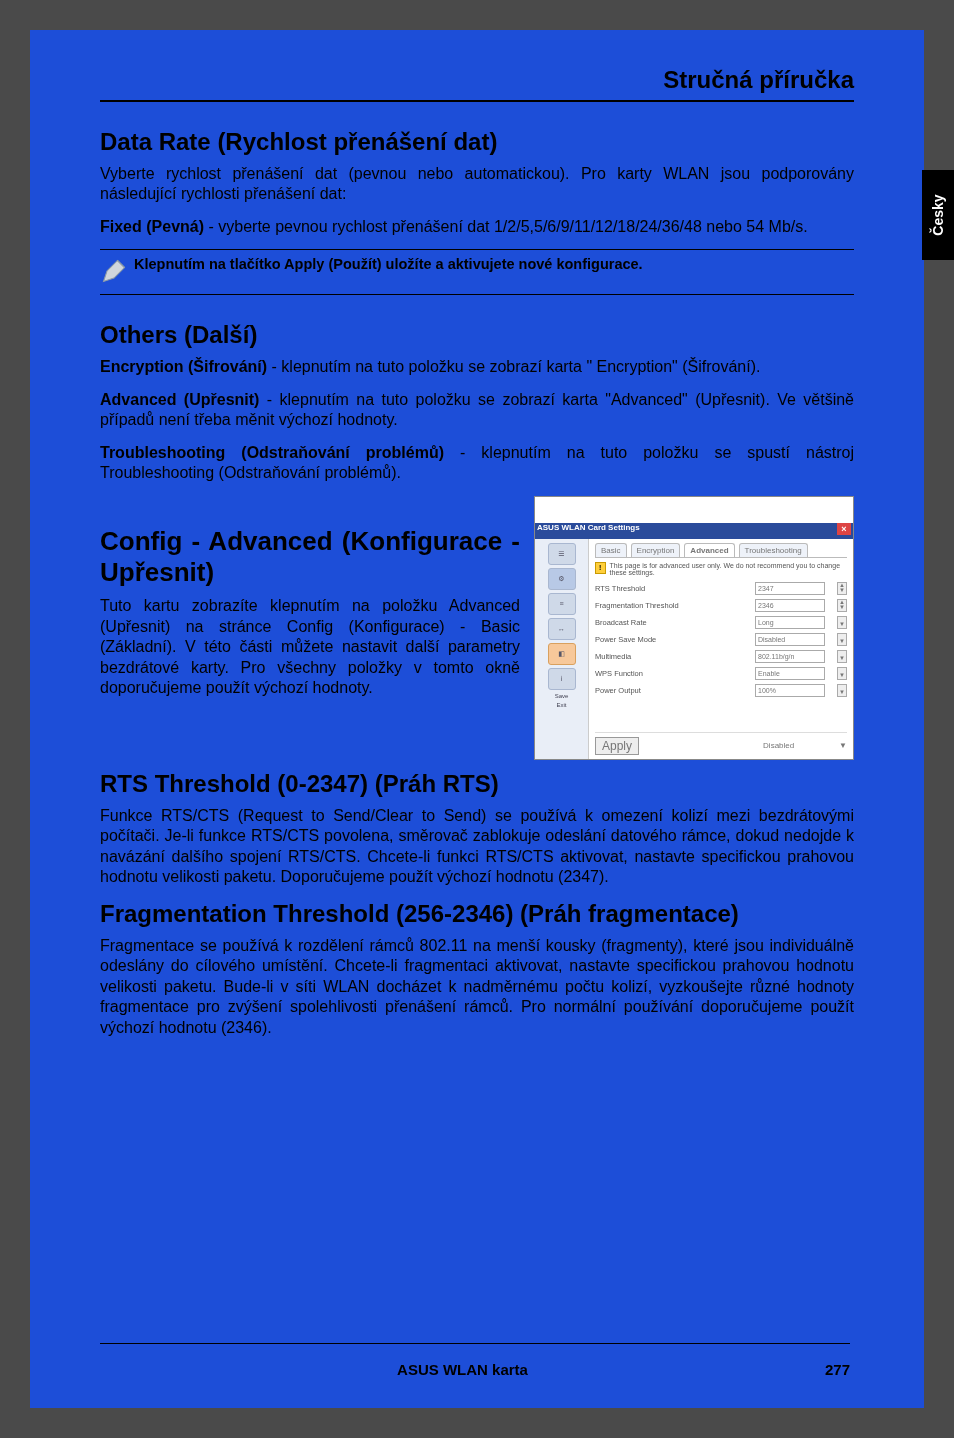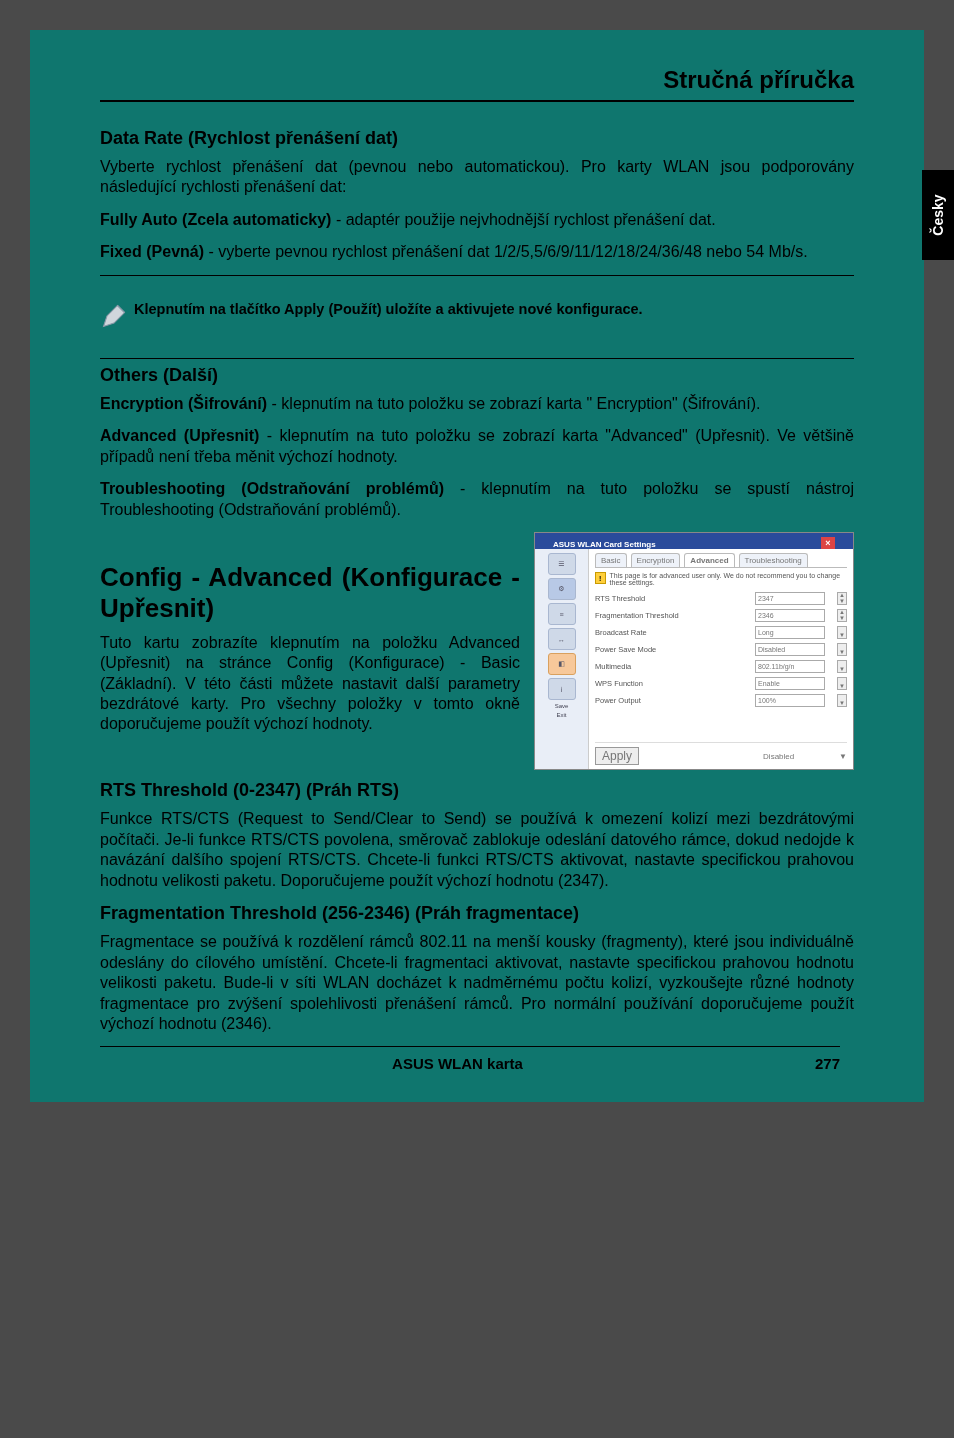--- a/index.html
+++ b/index.html
@@ -4,23 +4,23 @@
 <style>
   * { box-sizing: border-box; margin: 0; padding: 0; }
   body {
     background: #4a4a4a;
     font-family: Arial, Helvetica, sans-serif;
     width: 954px;
     height: 1438px;
     position: relative;
   }
   .page {
-    background: #0f766e;
+    background: #1d4ed8;
     width: 894px;
-    height: 1072px;
+    height: 1378px;
     margin: 30px;
     position: relative;
     padding: 36px 70px 30px 70px;
   }
   .header-title {
     font-size: 24px;
     font-weight: bold;
     text-align: right;
     border-bottom: 2px solid #000;
     padding-bottom: 6px;
@@ -38,39 +38,39 @@
     align-items: center;
     justify-content: center;
   }
   .side-tab span {
     transform: rotate(-90deg);
     font-size: 14px;
     font-weight: bold;
     white-space: nowrap;
   }
   h3.section {
-    font-size: 18px;
+    font-size: 24px;
     font-weight: bold;
     margin-top: 6px;
     margin-bottom: 8px;
   }
   p.body {
     font-size: 16px;
     line-height: 1.28;
     text-align: justify;
     margin-bottom: 12px;
   }
   .inline-bold { font-weight: bold; }
   .note-row {
     display: flex;
     align-items: flex-start;
-    margin: 8px 0 6px 0;
+    margin: 8px 0 26px 0;
     border-top: 1px solid #000;
     border-bottom: 1px solid #000;
-    padding: 24px 0;
+    padding: 5px 0;
   }
   .note-icon {
     width: 34px;
     flex: 0 0 34px;
     padding-top: 2px;
   }
   .note-icon svg { width: 28px; height: 28px; }
   .note-text {
     font-size: 14.5px;
     font-weight: bold;
@@ -100,23 +100,24 @@
   .screenshot {
     border: 1px solid #888;
     background: #fff;
     font-size: 8px;
     color: #777;
   }
   .screenshot .titlebar {
     background: #2a4b9b;
     height: 16px;
     display: flex;
-    align-items: flex-end;
+    align-items: flex-start;
     justify-content: space-between;
-    padding: 0 18px;
+    padding: 0 2px;
+    margin-top: 26px;
   }
   .screenshot .titlebar .tleft {
     color: #fff;
     font-size: 8px;
     font-weight: bold;
   }
   .screenshot .titlebar .tclose {
     background: #d44;
     color: #fff;
     width: 14px;
@@ -198,46 +199,43 @@
     gap: 6px;
     align-items: center;
     padding-top: 4px;
     border-top: 1px solid #ddd;
   }
   .sc-btn { border:1px solid #999; background:#eee; font-size:12px; padding:1px 6px; }
   .footer {
     position: absolute;
     bottom: 30px;
     left: 70px;
-    right: 84px;
+    right: 74px;
     display: flex;
     justify-content: space-between;
     font-size: 15px;
     border-top: 1.5px solid #000;
-    padding-top: 8px;
+    padding-top: 17px;
   }
   .footer .fcenter { font-weight: bold; }
   .footer .fright { font-weight: bold; }
 </style>
 </head>
 <body>
 
 <div class="page">
 
   <div class="header-title">Stručná příručka</div>
 
   <div class="side-tab">
     <span>Česky</span>
   </div>
 
   <h3 class="section">Data Rate (Rychlost přenášení dat)</h3>
   <p class="body">Vyberte rychlost přenášení dat (pevnou nebo automatickou). Pro karty WLAN jsou podporovány následující rychlosti přenášení dat:</p>
-  <p class="body">
-    <span class="inline-bold">Fully Auto (Zcela automaticky)</span><span> - adaptér použije nejvhodnější rychlost přenášení dat.</span>
-  </p>
   <p class="body">
     <span class="inline-bold">Fixed (Pevná)</span><span> - vyberte pevnou rychlost přenášení dat 1/2/5,5/6/9/11/12/18/24/36/48 nebo 54 Mb/s.</span>
   </p>
 
   <div class="note-row">
     <div class="note-icon">
       <svg viewBox="0 0 32 32">
           <path d="M4 28 L8 16 L20 4 L28 12 L16 24 L4 28 Z" fill="#d0d6dc" stroke="#8a99a8" stroke-width="1.2"></path>
           <path d="M20 4 L28 12" stroke="#8a99a8" stroke-width="1.4"></path>
         </svg>

